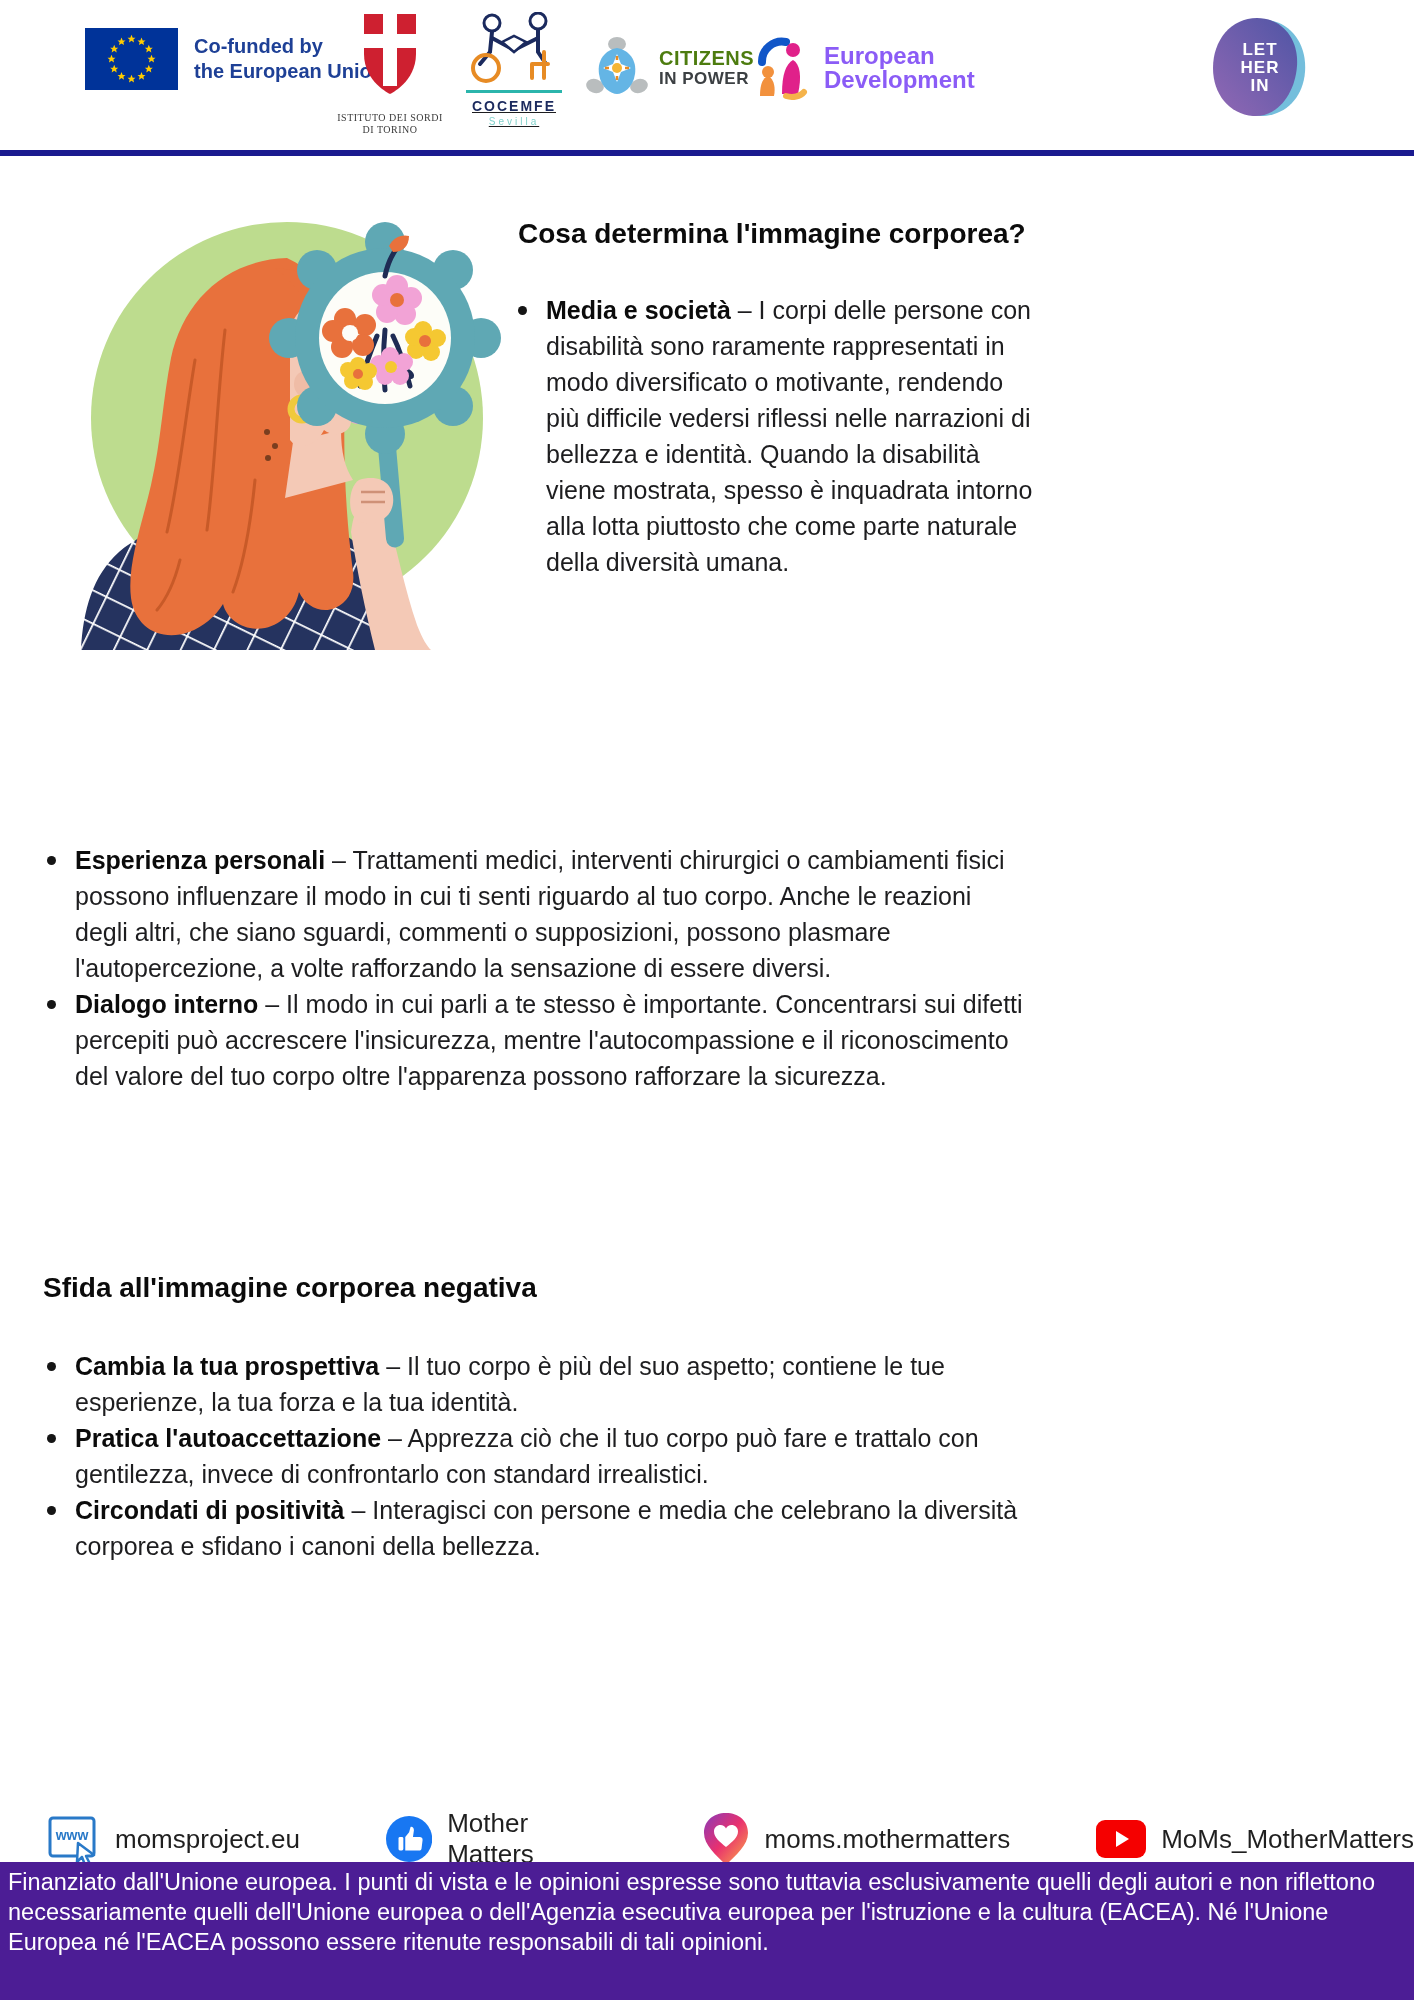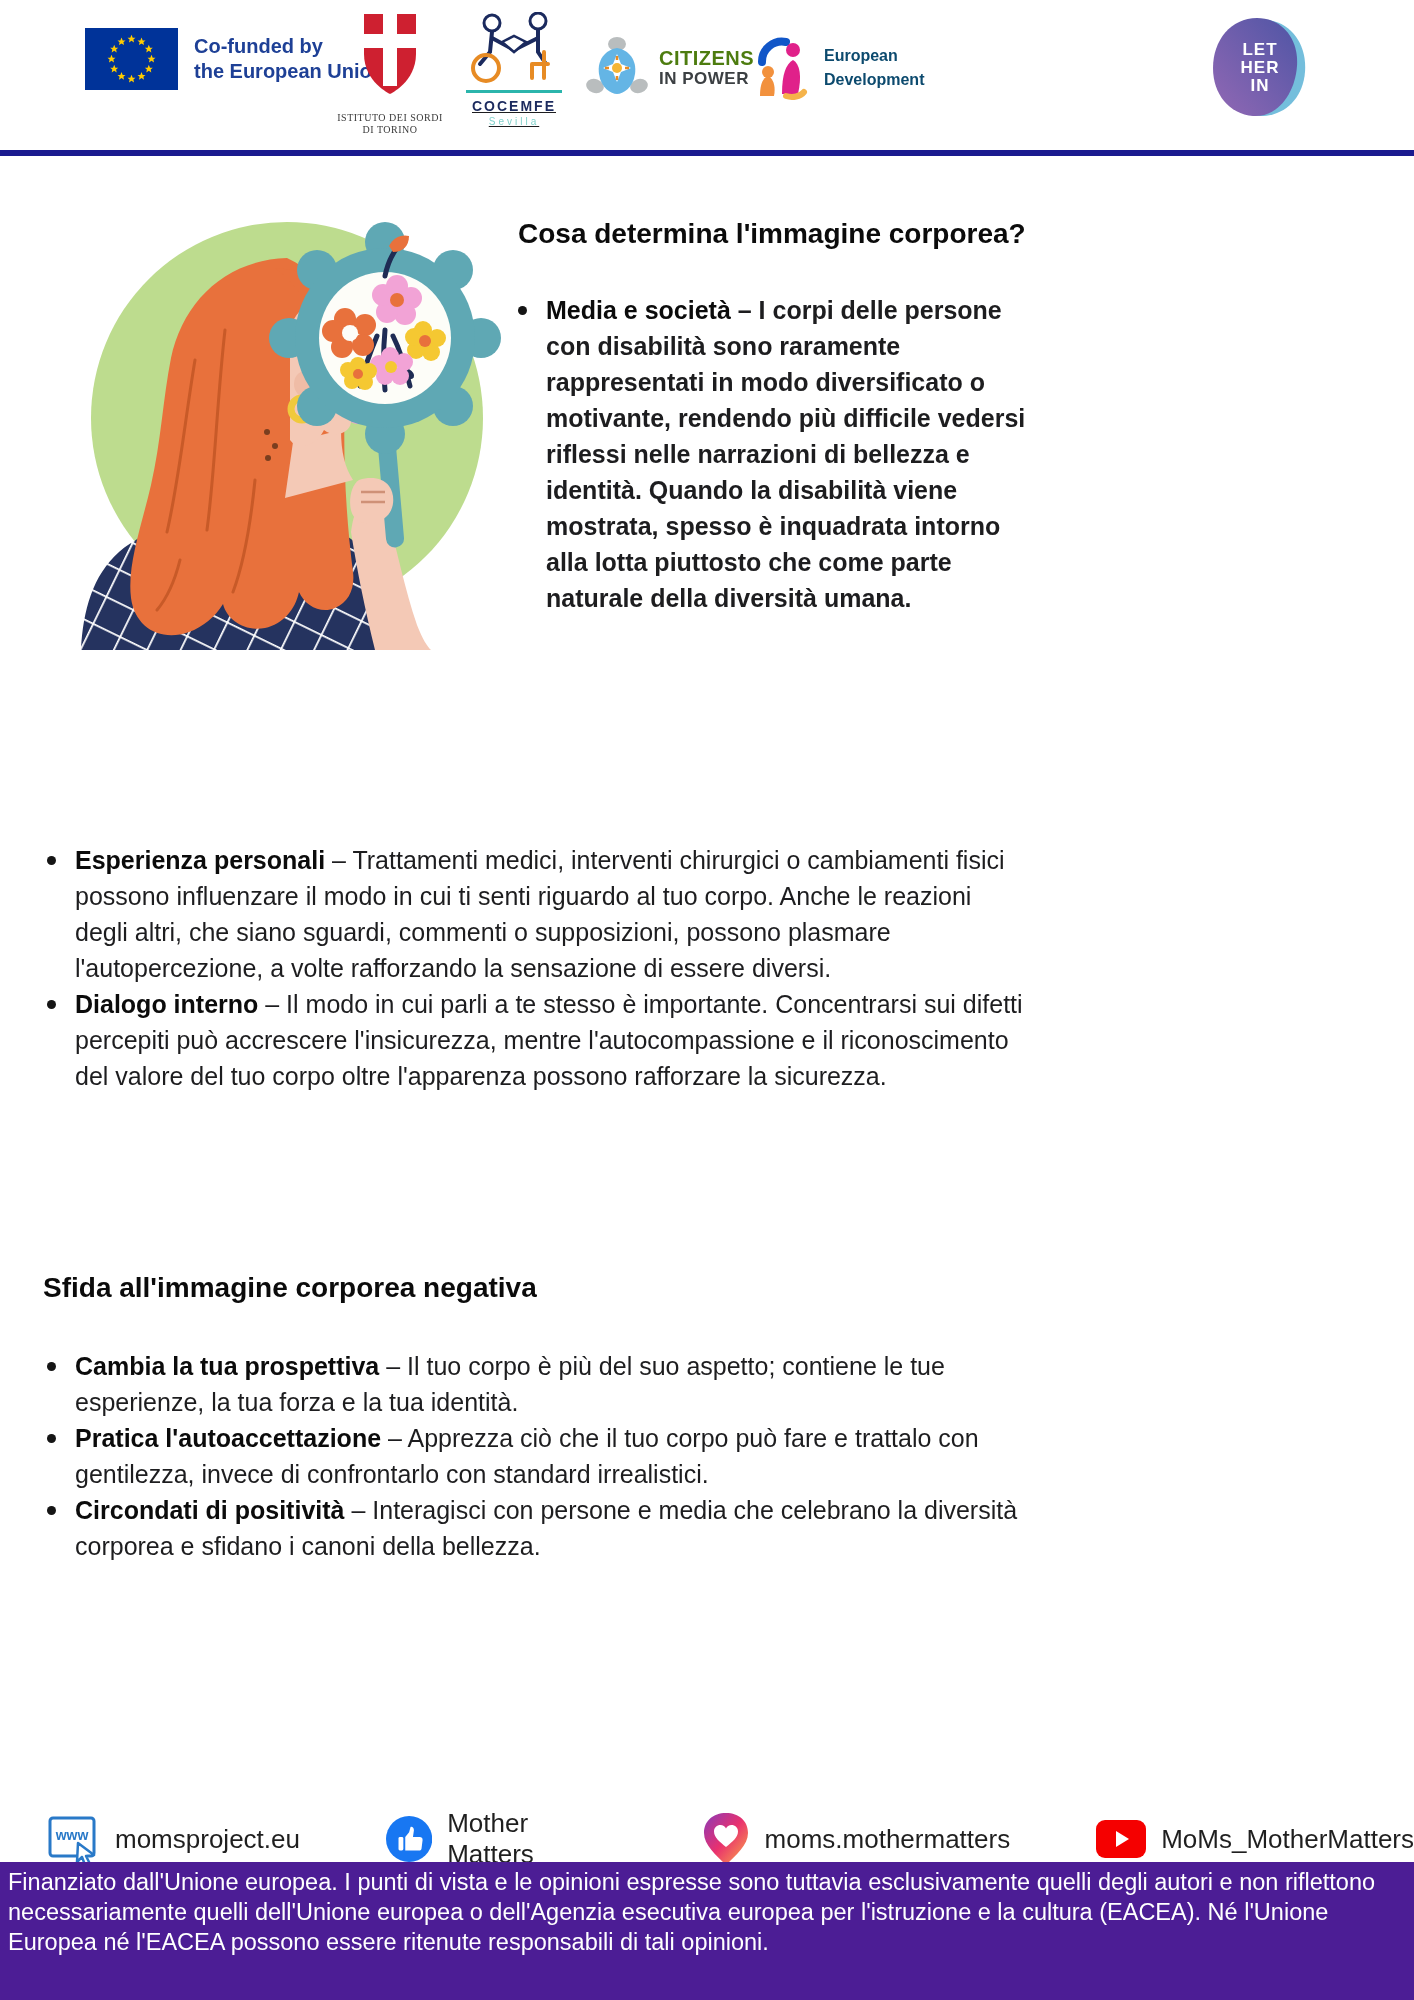--- a/index.html
+++ b/index.html
@@ -16,36 +16,36 @@
   .ist-caption { margin-top:4px; font-family:"Liberation Serif", serif; font-size:10px;
                  letter-spacing:.5px; color:#3a3a3a; line-height:12px; }
   .cocemfe-logo { left:458px; top:12px; width:112px; text-align:center;text-decoration:underline; }
   .cocemfe-line { height:3px; background:#2bb5ac; margin:4px 8px 5px 8px; }
   .cocemfe-name { font-weight:bold; color:#1b2a5e; font-size:14px; letter-spacing:2px; }
   .cocemfe-sub { color:#7fd0ca; font-size:10px; letter-spacing:3px; margin-top:2px; }
   .cip-logo { left:585px; top:36px; display:flex; align-items:center; gap:10px; }
   .cip-t1 { color:#4d7c0f; font-weight:bold; font-size:20px; line-height:21px; letter-spacing:.5px; }
   .cip-t2 { color:#3c4043; font-weight:bold; font-size:17px; line-height:19px; letter-spacing:.5px; }
   .ed-logo { left:752px; top:36px; display:flex; align-items:center; gap:10px; }
-  .ed-text { color:#0c4a6e; font-weight:bold; font-size:16px; line-height:24px; }
+  .ed-text { color:#8b5cf6; font-weight:bold; font-size:24px; line-height:24px; }
   .lhi-logo { left:1205px; top:14px; width:110px; height:108px; }
   .lhi-text { position:absolute; left:0; top:0; width:100%; height:100%;
               display:flex; flex-direction:column; align-items:center; justify-content:center;
               color:#fff; font-weight:bold; font-size:17px; line-height:18px; letter-spacing:1px; }
   .rule { position:absolute; left:0; top:150px; width:100%; height:6px; background:#1a1a8f; }
   
   .illustration { position:absolute; left:75px; top:180px; width:430px; height:470px; }
   .headline { font-size:28px; font-weight:bold; color:#0b0b0b; }
   .title-block { position:absolute; left:518px; top:218px; width:560px; }
   .top-bullets { margin-top:42px; }
   .bullet { display:flex; margin:0; }
   .dot { width:9px; height:9px; border-radius:50%; background:#151515; margin:14px 19px 0 0; flex:none; }
   .bullet p { font-size:25px; line-height:36px; color:#1d1d1f; }
   .bullet strong { color:#0b0b0b; }
-  .top-bullets .bullet p { width:492px;font-weight:bold; }
+  .top-bullets .bullet p { width:492px; }
   .full-bullets { position:absolute; left:47px; top:842px; width:990px; }
   .full-bullets .bullet p, .challenge-bullets .bullet p { width:952px; }
   .subheading { position:absolute; left:43px; top:1272px; }
   .challenge-bullets { position:absolute; left:47px; top:1348px; width:990px; }
   
   .social-row { position:absolute; left:8px; top:1808px; display:flex; align-items:center; column-gap:46px; }
   .social-item { display:flex; align-items:center; gap:15px; cursor:pointer;padding-left:40px; }
   .social-label { font-size:26px; color:#1f1f1f; }
   
   .footer-bar { position:absolute; left:0; top:1862px; width:100%; height:138px;

